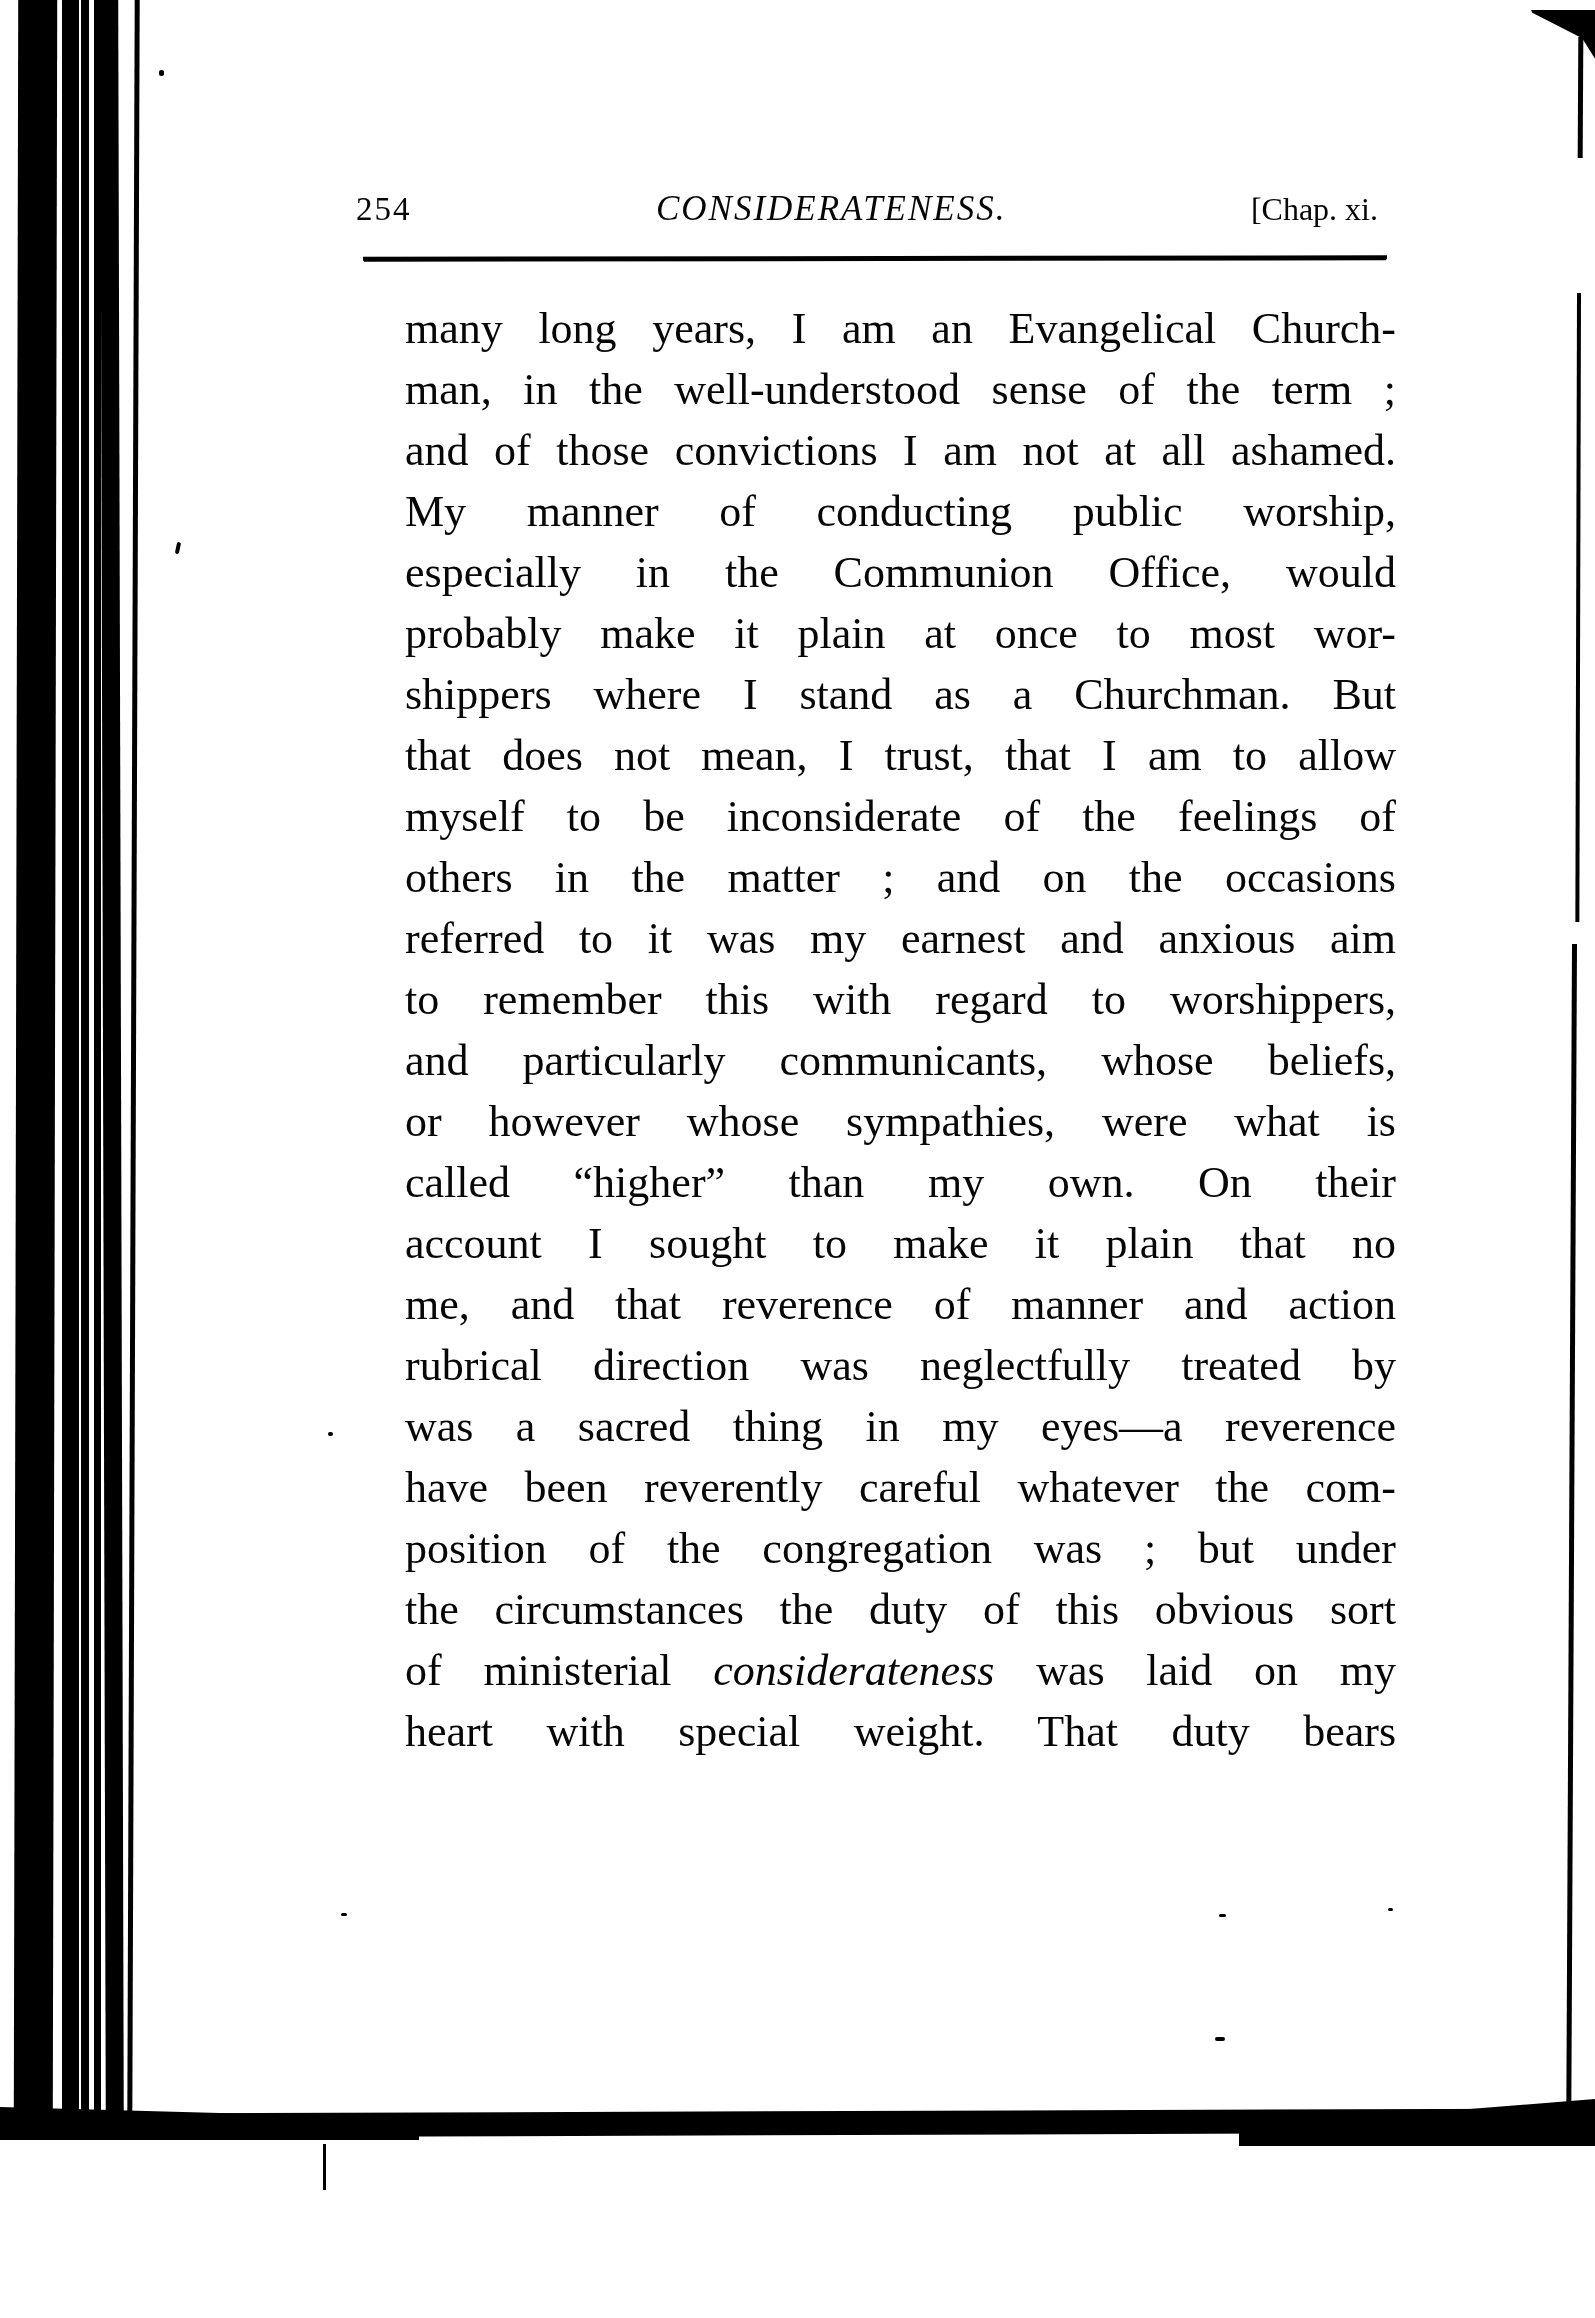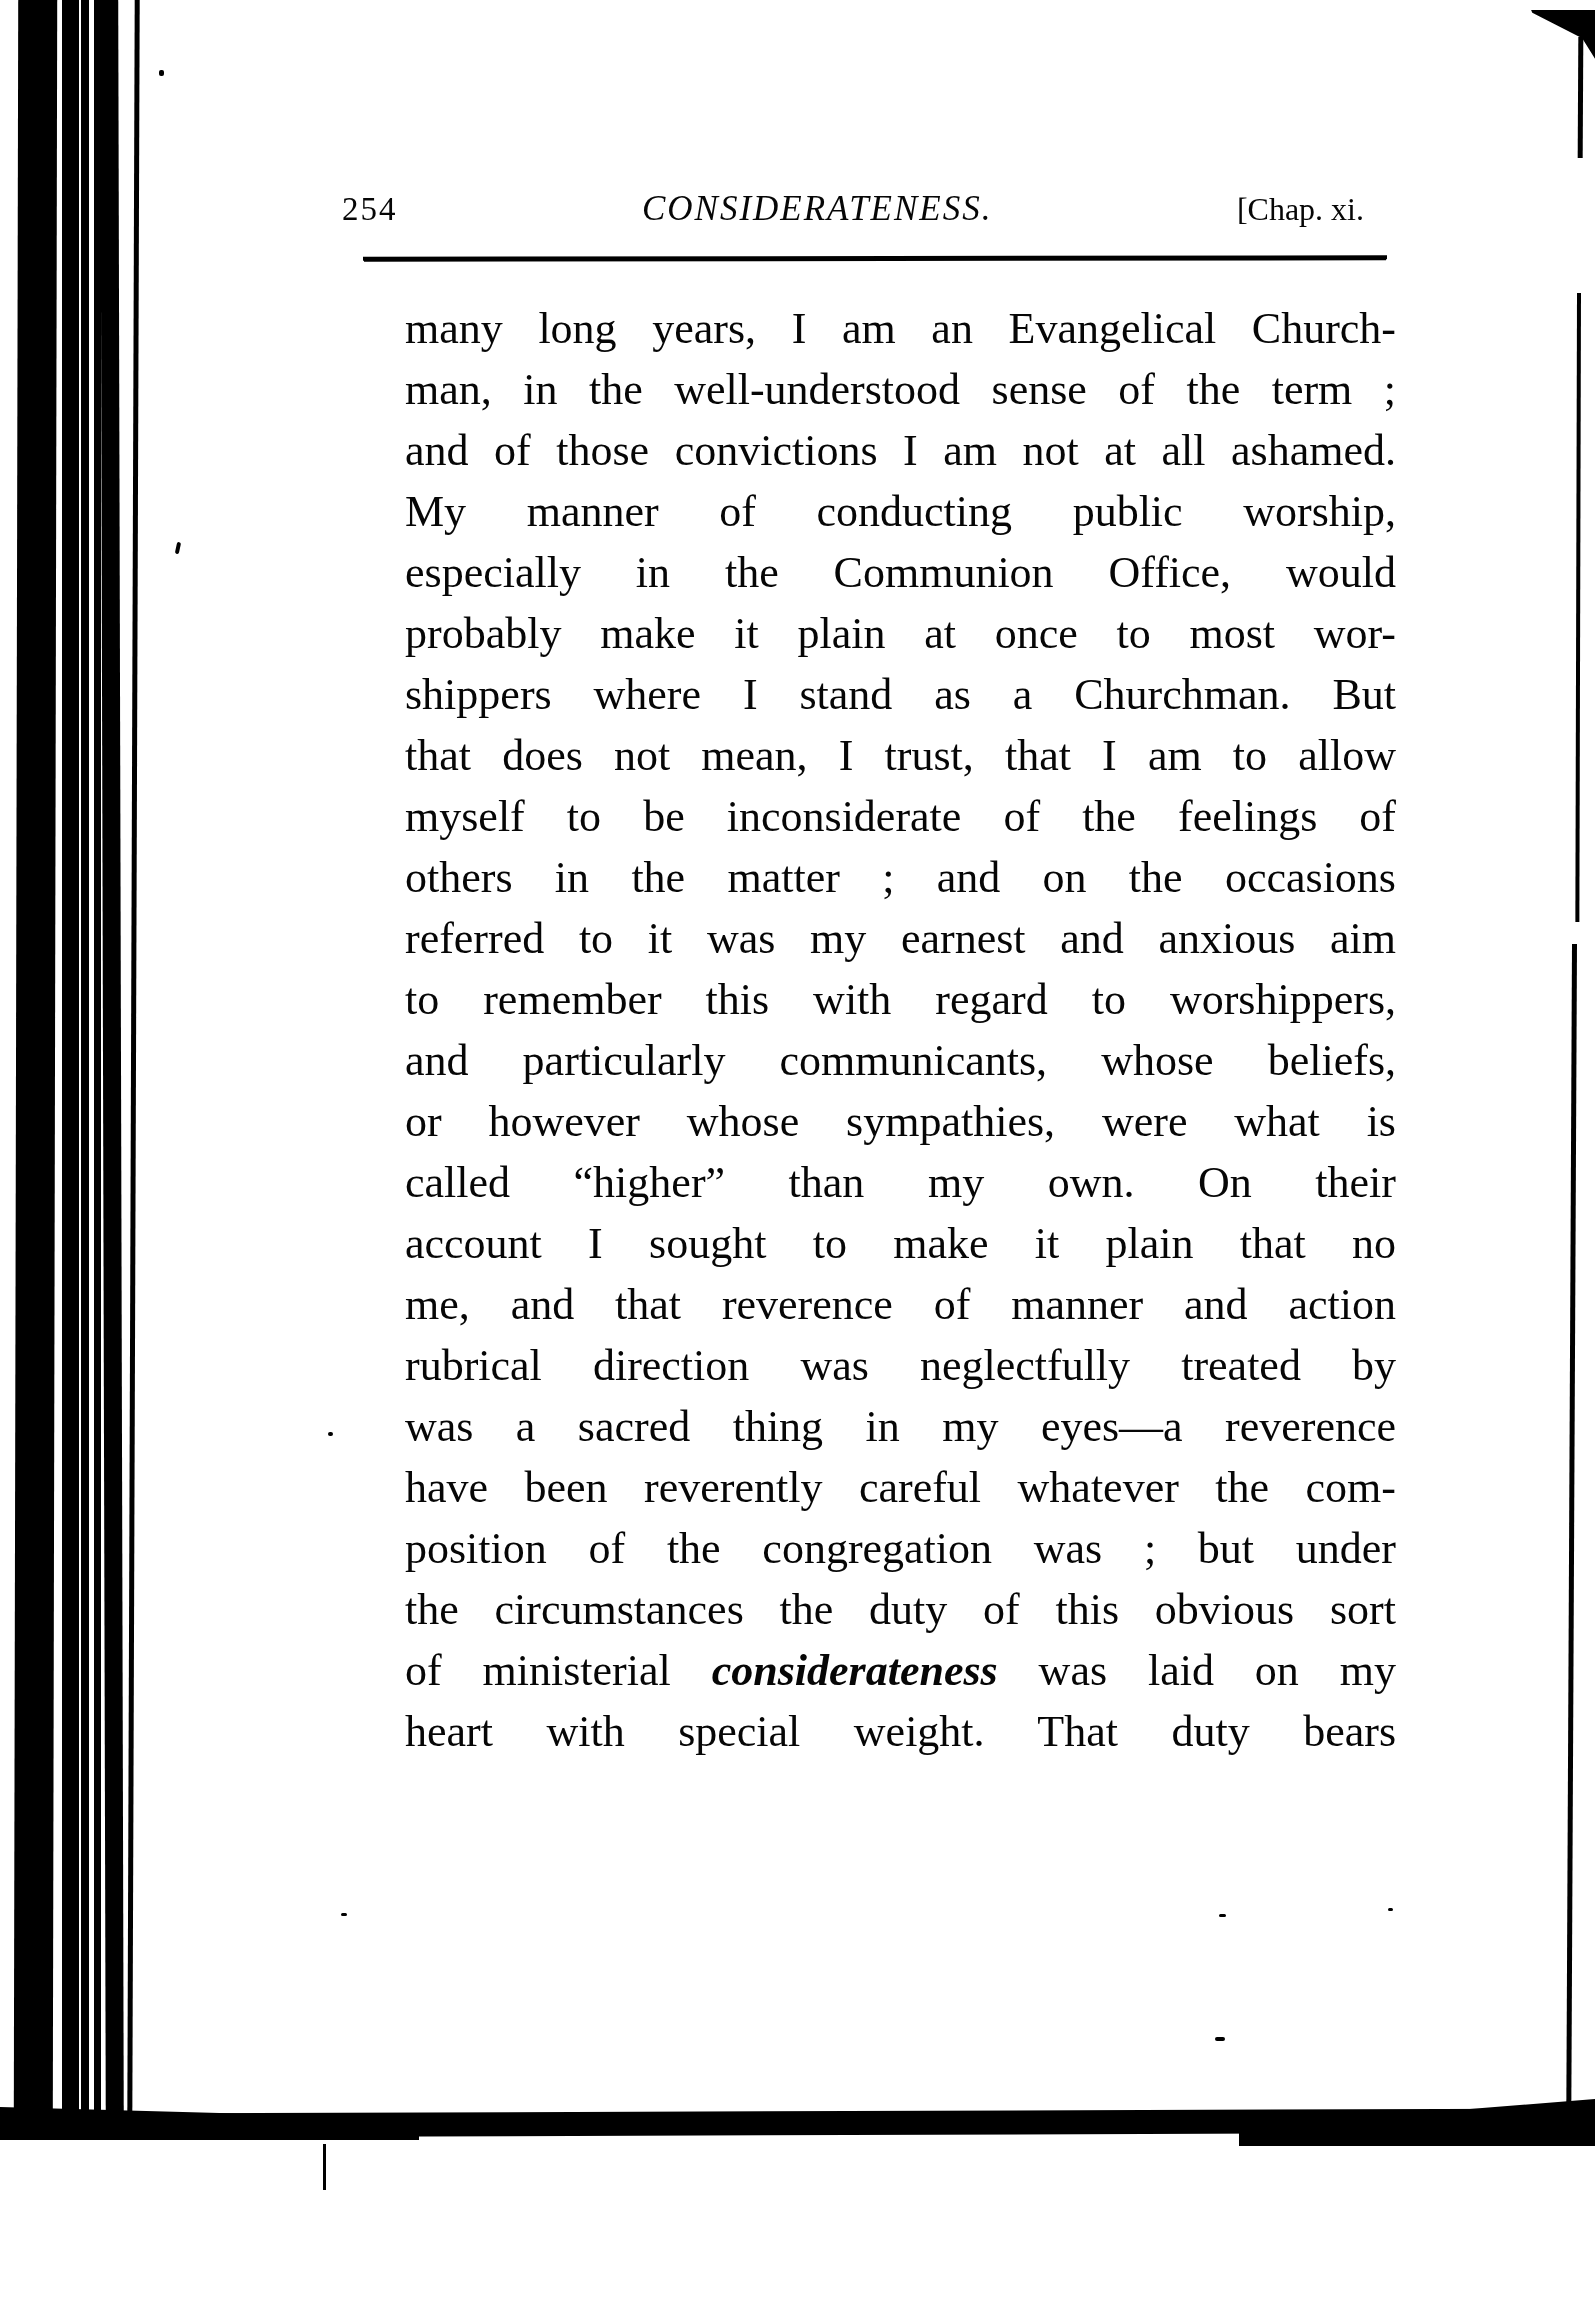--- a/index.html
+++ b/index.html
@@ -37,21 +37,21 @@
   .speck{position:absolute;background:#000;border-radius:2px;}
   .d1{left:159px;top:70px;width:4.9px;height:5.9px;}
   .d2{left:176px;top:542px;width:3.9px;height:11.7px;transform:rotate(12deg);}
   .d3{left:328px;top:1432px;width:4.9px;height:3.9px;}
   .d4{left:341px;top:1913px;width:5.9px;height:2.9px;}
   .d5{left:1219px;top:1914px;width:6.8px;height:2.9px;}
   .d6{left:1215px;top:2037px;width:9.8px;height:3.9px;}
   .d7{left:1388px;top:1908px;width:4.9px;height:2.9px;}
   
   .running-head{
-    position:absolute;left:342px;top:189px;width:1022px;height:49px;
+    position:absolute;left:356px;top:189px;width:1022px;height:49px;
     display:flex;justify-content:space-between;align-items:baseline;gap:8px;
   }
   .page-num{font-size:33px;letter-spacing:2px;}
   .head-title{font-size:35px;font-style:italic;letter-spacing:2px;}
   .chap{font-size:32px;}
   .head-rule{
     position:absolute;left:363px;top:256px;width:1024px;height:3.9px;background:#000;
     transform:rotate(-.08deg);
     box-shadow:0 2px 0 -1px #000;
   }
@@ -59,21 +59,21 @@
   .body-text{
     position:absolute;left:405px;top:298px;width:991px;
     font-size:44px;line-height:61px;
   }
   .tline{
     text-align:justify;
     text-align-last:justify;
     word-spacing:2px;
     white-space:normal;
   }
-  .tline em{font-style:italic;font-weight:bold;}
+  .tline em{font-style:italic;}
 </style>
 </head>
 <body>
 
 <div class="page">
 
   <div>
     <div class="stripe s1"></div>
     <div class="stripe s2"></div>
     <div class="stripe s3"></div>

